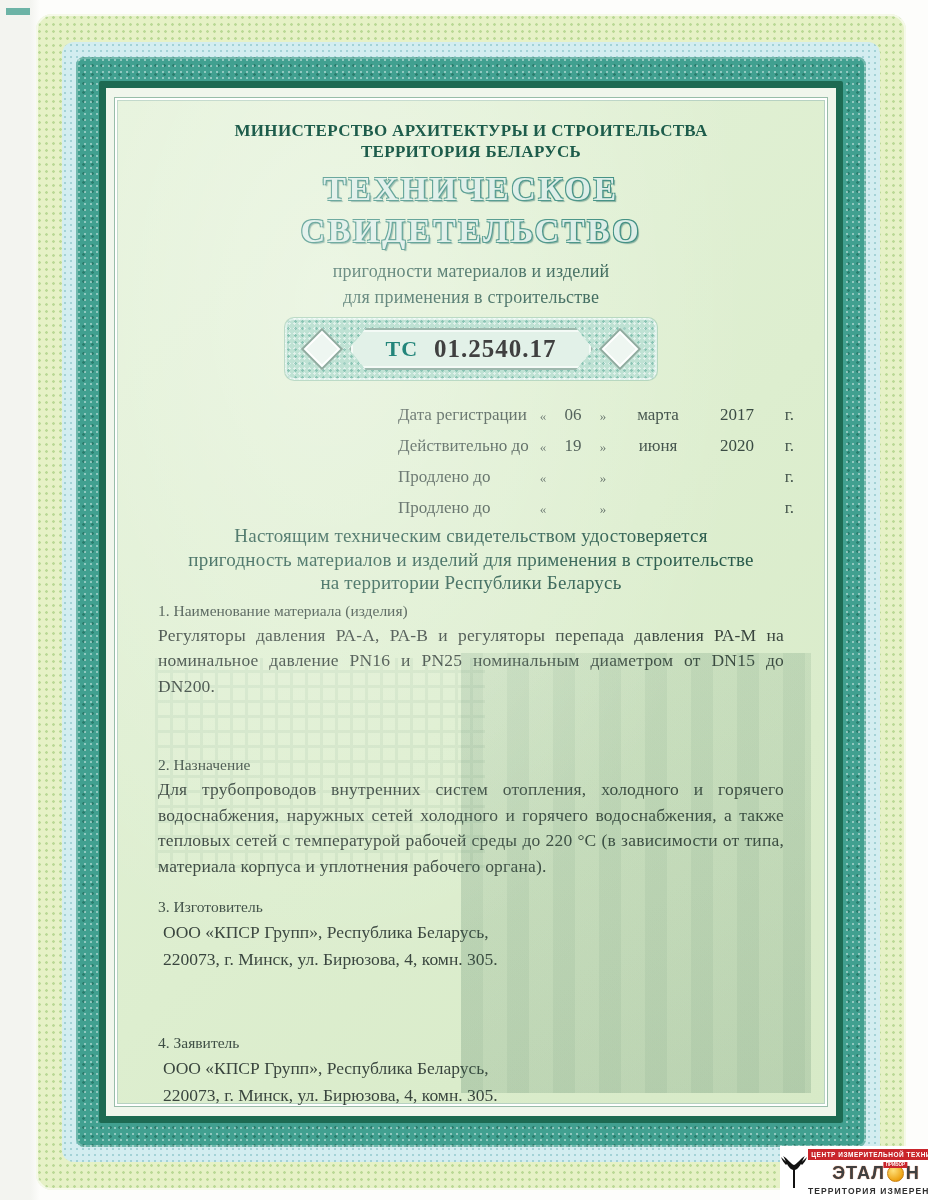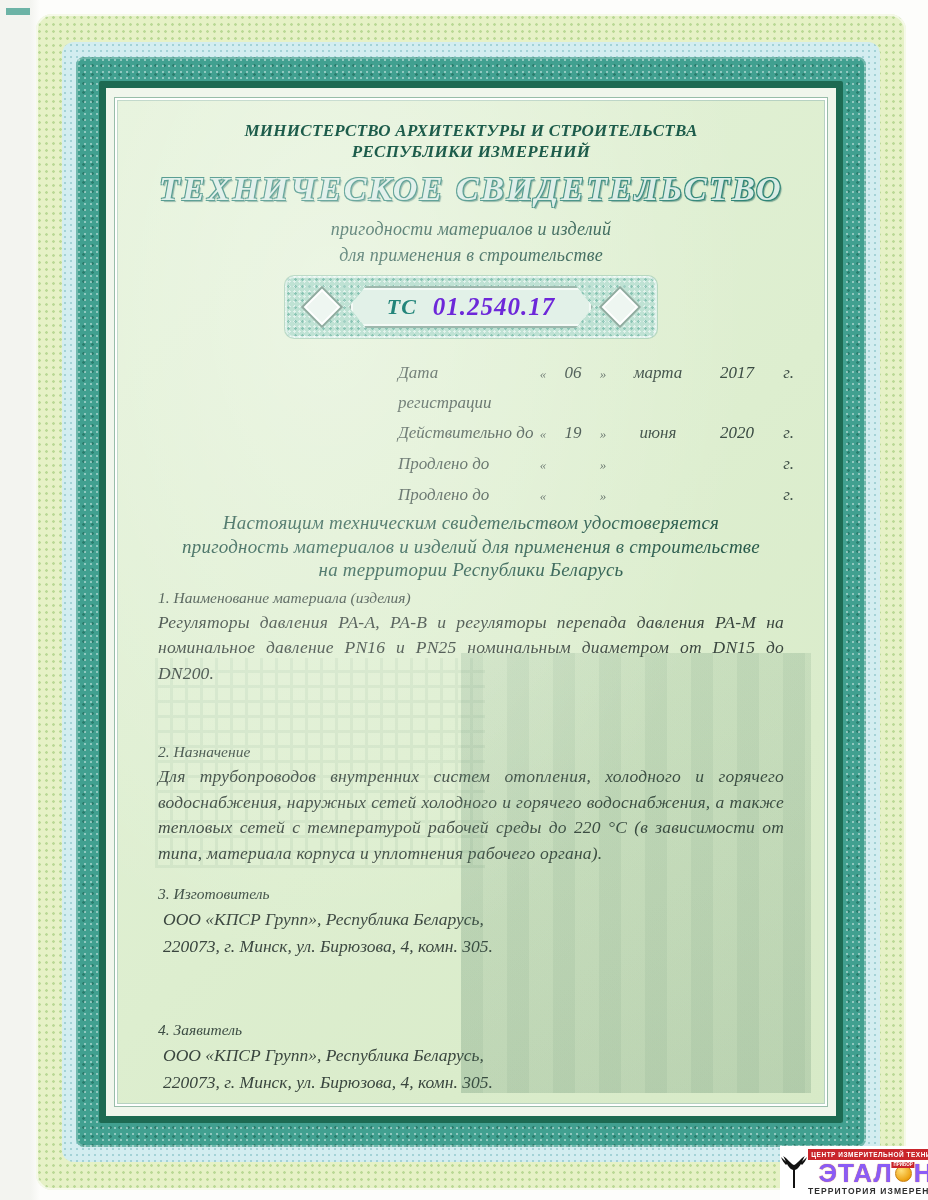--- a/index.html
+++ b/index.html
@@ -32,21 +32,20 @@
     border-radius:8px; padding:24px 23px;
     box-shadow:inset 0 0 0 2px rgba(255,255,255,.25);
   }
   .frame-dark { height:100%; border:7px solid #1d6a52; background:#f0f6ec; padding:9px 8px; border-radius:2px; }
   .doc-body {
     height:100%; position:relative; overflow:hidden;
     border:1px solid #98bda9;
     box-shadow:inset 0 0 0 2px #ffffff, inset 0 0 0 3px #b7d2c2;
     background:linear-gradient(135deg,#e4f2d9 0%, #ddeecf 55%, #d7eac7 100%);
     padding:22px 43px 0;
-    font-style:italic;
   }
   
   .wm { position:absolute; pointer-events:none; }
   .wm-meander {
     left:40px; top:560px; width:330px; height:210px; opacity:.07;
     background-image:repeating-linear-gradient(90deg,#2f6f4f 0 3px,transparent 3px 15px),
                      repeating-linear-gradient(0deg,#2f6f4f 0 3px,transparent 3px 15px);
   }
   .wm-photo {
     right:16px; top:555px; width:350px; height:440px;
@@ -84,21 +83,21 @@
   }
   .badge-diamond.left { left:22px; } .badge-diamond.right { right:22px; }
   .badge-plaque {
     position:absolute; left:50%; top:50%; transform:translate(-50%,-50%);
     width:244px; height:42px; background:#e2f1e8;
     border:2px solid #9db8ad; box-shadow:inset 0 0 0 2px #f4faf6;
     clip-path:polygon(0 50%, 7% 0, 93% 0, 100% 50%, 93% 100%, 7% 100%);
     display:flex; align-items:center; justify-content:center; gap:16px;
   }
   .badge-prefix { font-size:22px; font-weight:bold; color:#23857a; letter-spacing:1px; }
-  .badge-number { font-size:25px; font-weight:bold; color:#6d28d9; letter-spacing:1px; }
+  .badge-number { font-size:25px; font-weight:bold; color:#404040; letter-spacing:1px; }
 
   
   .dates { margin:20px 0 0 240px; width:396px; color:#43544b; }
   .date-row { display:flex; align-items:baseline; line-height:30px; font-size:17px; }
   .date-label { width:138px; flex:none; }
   .date-quote { width:14px; flex:none; text-align:center; font-size:13px; color:#56655c; }
   .date-day { width:46px; flex:none; text-align:center; color:#394a42; }
   .date-month { width:96px; flex:none; text-align:center; color:#394a42; }
   .date-year { width:62px; flex:none; text-align:center; color:#394a42; }
   .date-suffix { margin-left:auto; color:#43544b; }
@@ -113,21 +112,21 @@
   .sec-para { margin-top:2px; font-size:17.5px; line-height:25.5px; color:#39453e; text-align:justify; letter-spacing:.2px; }
   .sec-line { margin-top:2px; font-size:17.5px; line-height:27px; color:#39453e; padding-left:5px; }
   .sec-line + .sec-line { margin-top:0; }
 
   
   .etalon { position:absolute; right:0; bottom:0; width:148px; height:54px; background:#ffffff; display:flex; align-items:stretch; font-family:"Liberation Sans", sans-serif; }
   .fork-wrap { width:34px; display:flex; align-items:center; justify-content:center; }
   .etalon-col { flex:1; display:flex; flex-direction:column; justify-content:space-between; padding:3px 3px 4px 0; }
   .etalon-top { background:#c9252b; color:#ffffff; font-size:6.5px; font-weight:bold; letter-spacing:.5px; text-align:center; padding:2px 1px; white-space:nowrap; }
   .etalon-brand { display:flex; align-items:center; justify-content:center; gap:2px; height:22px; }
-  .brand-txt { font-size:26px; font-weight:bold; color:#8b5cf6; letter-spacing:1px; text-shadow:0 0 1px #d2571d; line-height:20px; }
+  .brand-txt { font-size:18px; font-weight:bold; color:#404040; letter-spacing:1px; text-shadow:0 0 1px #d2571d; line-height:20px; }
   .emblem { position:relative; width:17px; height:17px; border-radius:50%;
     background:radial-gradient(circle at 35% 30%, #ffe07a, #eda313 70%, #c97f10);
     border:1px solid #c97f10; flex:none; }
   .emblem-label { position:absolute; top:-4px; left:50%; transform:translateX(-50%);
     background:#c9252b; color:#fff; font-size:4.5px; line-height:6px; padding:0 2px; white-space:nowrap; font-weight:bold; }
   .etalon-bottom { color:#303030; font-size:8.5px; font-weight:bold; letter-spacing:1.1px; text-align:center; white-space:nowrap; }
 </style>
 </head>
 <body>
 
@@ -140,21 +139,21 @@
         <div class="band band-teal">
           <div class="frame-dark">
             <div class="doc-body">
 
               <div class="wm wm-meander"></div>
               <div class="wm wm-photo"></div>
               <div class="wm wm-glow"></div>
 
               <div class="doc-header">
                 <div class="ministry">МИНИСТЕРСТВО АРХИТЕКТУРЫ И СТРОИТЕЛЬСТВА</div>
-                <div class="ministry">РЕСПУБЛИКИ ИЗМЕРЕНИЙ</div>
+                <div class="ministry">ТЕРРИТОРИЯ БЕЛАРУСЬ</div>
               </div>
 
               <h1 class="doc-title">ТЕХНИЧЕСКОЕ СВИДЕТЕЛЬСТВО</h1>
 
               <div class="subtitle-block">
                 <div class="subtitle">пригодности материалов и изделий</div>
                 <div class="subtitle">для применения в строительстве</div>
               </div>
 
               <div class="badge-strip">

